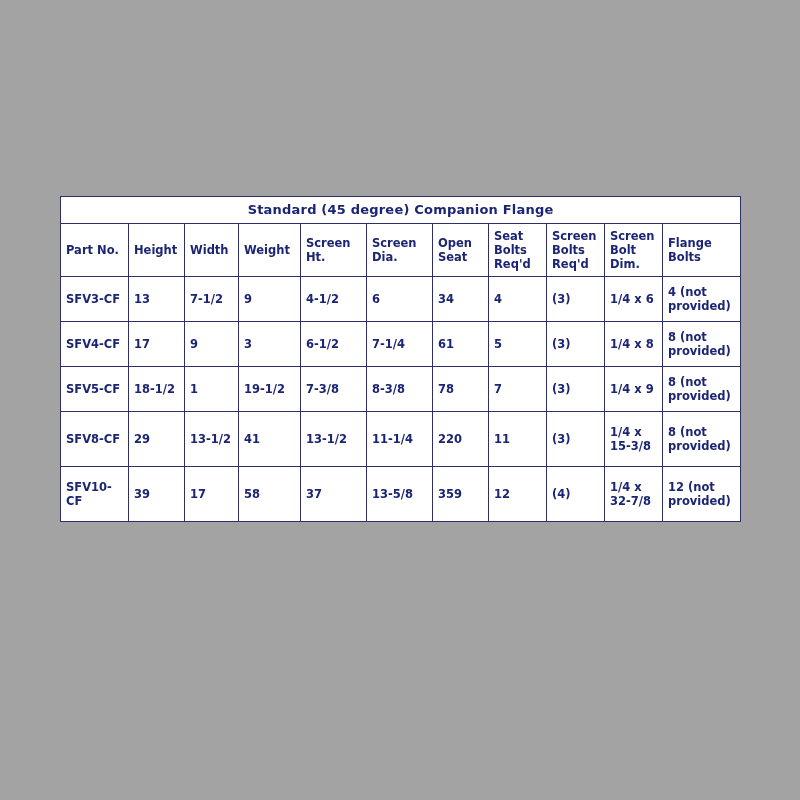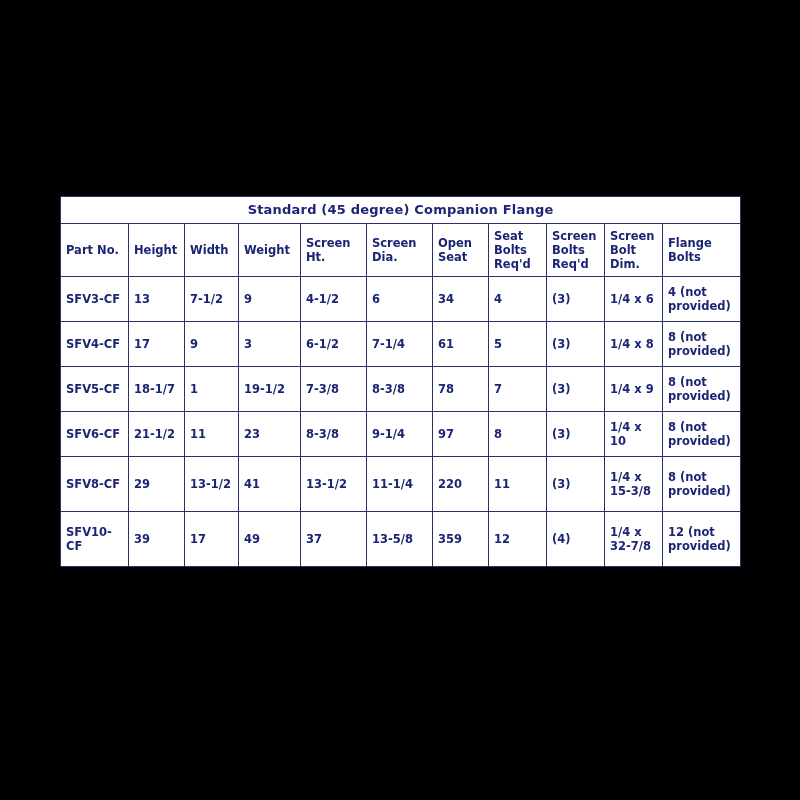--- a/index.html
+++ b/index.html
@@ -10,21 +10,21 @@
     height: 800px;
     overflow: hidden;
   }
   body {
     font-family: "DejaVu Sans", sans-serif;
   }
   .sheet {
     position: relative;
     width: 800px;
     height: 800px;
-    background: #000000;
+    background: #a3a3a3;
   }
   .table-wrap {
     position: absolute;
     left: 60px;
     top: 196px;
     width: 680px;
   }
   table.spec {
     border-collapse: collapse;
     width: 680px;
@@ -131,62 +131,49 @@
           <td>6-1/2</td>
           <td>7-1/4</td>
           <td>61</td>
           <td>5</td>
           <td>(3)</td>
           <td>1/4 x 8</td>
           <td>8 (not provided)</td>
         </tr>
         <tr>
           <td>SFV5-CF</td>
-          <td>18-1/7</td>
+          <td>18-1/2</td>
           <td>1</td>
           <td>19-1/2</td>
           <td>7-3/8</td>
           <td>8-3/8</td>
           <td>78</td>
           <td>7</td>
           <td>(3)</td>
           <td>1/4 x 9</td>
-          <td>8 (not provided)</td>
-        </tr>
-        <tr>
-          <td>SFV6-CF</td>
-          <td>21-1/2</td>
-          <td>11</td>
-          <td>23</td>
-          <td>8-3/8</td>
-          <td>9-1/4</td>
-          <td>97</td>
-          <td>8</td>
-          <td>(3)</td>
-          <td>1/4 x 10</td>
           <td>8 (not provided)</td>
         </tr>
         <tr class="tall">
           <td>SFV8-CF</td>
           <td>29</td>
           <td>13-1/2</td>
           <td>41</td>
           <td>13-1/2</td>
           <td>11-1/4</td>
           <td>220</td>
           <td>11</td>
           <td>(3)</td>
           <td>1/4 x 15-3/8</td>
           <td>8 (not provided)</td>
         </tr>
         <tr class="tall">
           <td>SFV10-CF</td>
           <td>39</td>
           <td>17</td>
-          <td>49</td>
+          <td>58</td>
           <td>37</td>
           <td>13-5/8</td>
           <td>359</td>
           <td>12</td>
           <td>(4)</td>
           <td>1/4 x 32-7/8</td>
           <td>12 (not provided)</td>
         </tr>
       </tbody>
     </table>

